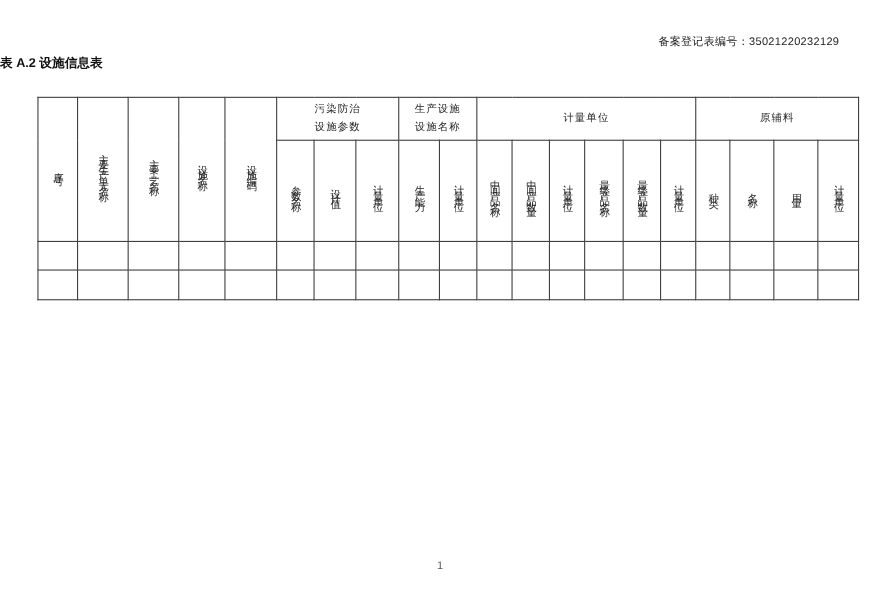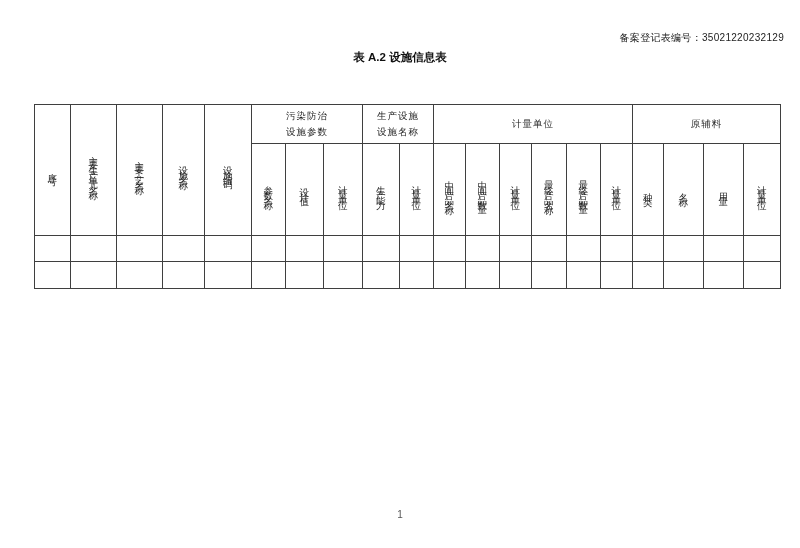--- a/index.html
+++ b/index.html
@@ -6,38 +6,37 @@
   body {
     width: 800px; height: 548px;
     background: #ffffff;
     position: relative;
     font-family: "Liberation Sans", "DejaVu Sans", sans-serif;
     color: #1f1f1f;
     overflow: hidden;
   }
   .reg-line {
     position: absolute;
-    top: 31px; right: 16px;
+    top: 31px; right: 37px;
     font-size: 10px;
     letter-spacing: 0.3px;
     color: #222222;
     margin-left: 44px;
   }
   .doc-title {
     position: absolute;
     top: 50px; left: 0;
     width: 100%;
-    text-align: center;
     font-weight: bold;
     font-size: 11.5px;
     color: #111111;
   }
   table.form-table {
     position: absolute;
-    top: 104px; left: 34px;
+    top: 88px; left: 34px;
     width: 746px;
     border-collapse: collapse;
     table-layout: fixed;
   }
   .form-table th, .form-table td {
     border: 1px solid #3f3f3f;
     padding: 0;
     font-weight: normal;
     text-align: center;
     vertical-align: middle;

